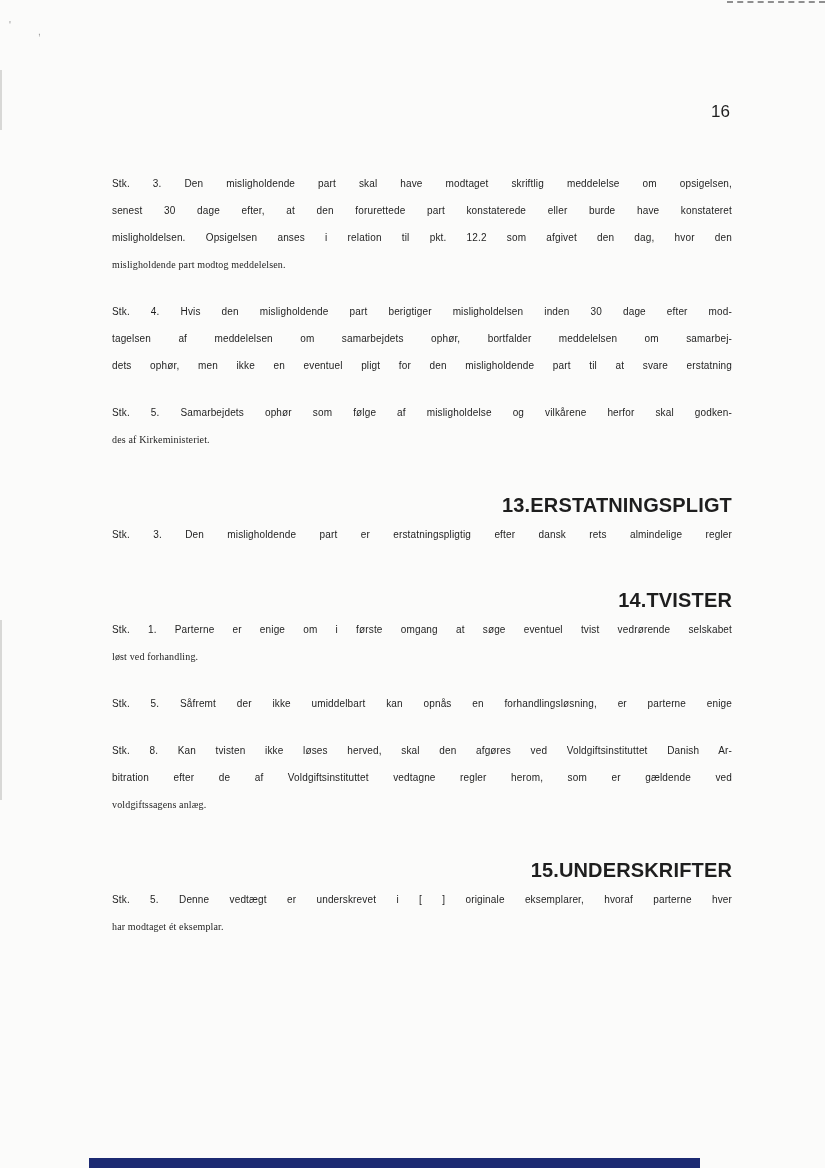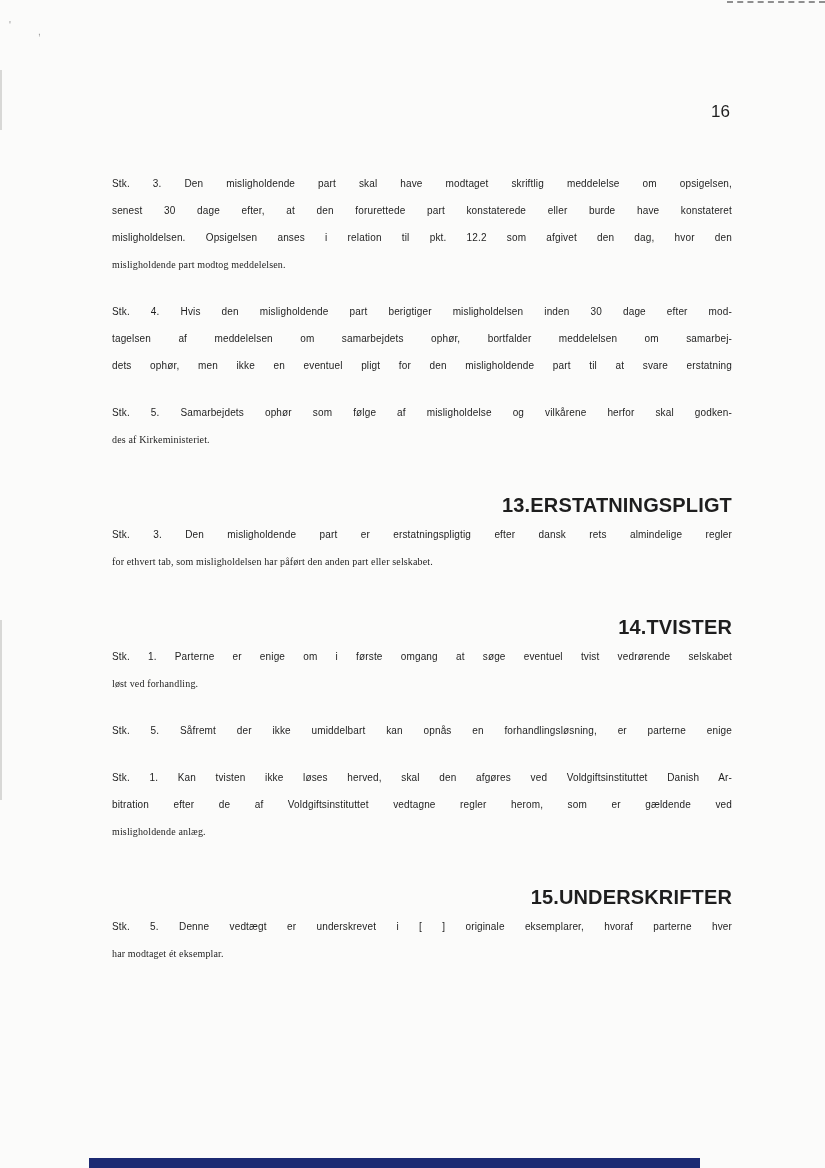--- a/index.html
+++ b/index.html
@@ -118,38 +118,37 @@
 
     <div class="para">
       <div class="line">Stk. 5. Samarbejdets ophør som følge af misligholdelse og vilkårene herfor skal godken-</div>
       <div class="line last">des af Kirkeministeriet.</div>
     </div>
 
     <h2 class="heading"><span class="num">13.</span><span>ERSTATNINGSPLIGT</span></h2>
 
     <div class="para">
       <div class="line">Stk. 3. Den misligholdende part er erstatningspligtig efter dansk rets almindelige regler</div>
-      <div class="line last">for ethvert tab, som misligholdelsen har påført den anden part eller selskabet.</div>
     </div>
 
     <h2 class="heading"><span class="num">14.</span><span>TVISTER</span></h2>
 
     <div class="para">
       <div class="line">Stk. 1. Parterne er enige om i første omgang at søge eventuel tvist vedrørende selskabet</div>
       <div class="line last">løst ved forhandling.</div>
     </div>
 
     <div class="para">
       <div class="line">Stk. 5. Såfremt der ikke umiddelbart kan opnås en forhandlingsløsning, er parterne enige</div>
     </div>
 
     <div class="para">
-      <div class="line">Stk. 1. Kan tvisten ikke løses herved, skal den afgøres ved Voldgiftsinstituttet Danish Ar-</div>
+      <div class="line">Stk. 8. Kan tvisten ikke løses herved, skal den afgøres ved Voldgiftsinstituttet Danish Ar-</div>
       <div class="line">bitration efter de af Voldgiftsinstituttet vedtagne regler herom, som er gældende ved</div>
-      <div class="line last">misligholdende anlæg.</div>
+      <div class="line last">voldgiftssagens anlæg.</div>
     </div>
 
     <h2 class="heading"><span class="num">15.</span><span>UNDERSKRIFTER</span></h2>
 
     <div class="para">
       <div class="line">Stk. 5. Denne vedtægt er underskrevet i [  ] originale eksemplarer, hvoraf parterne hver</div>
       <div class="line last">har modtaget ét eksemplar.</div>
     </div>
 
   </div>

